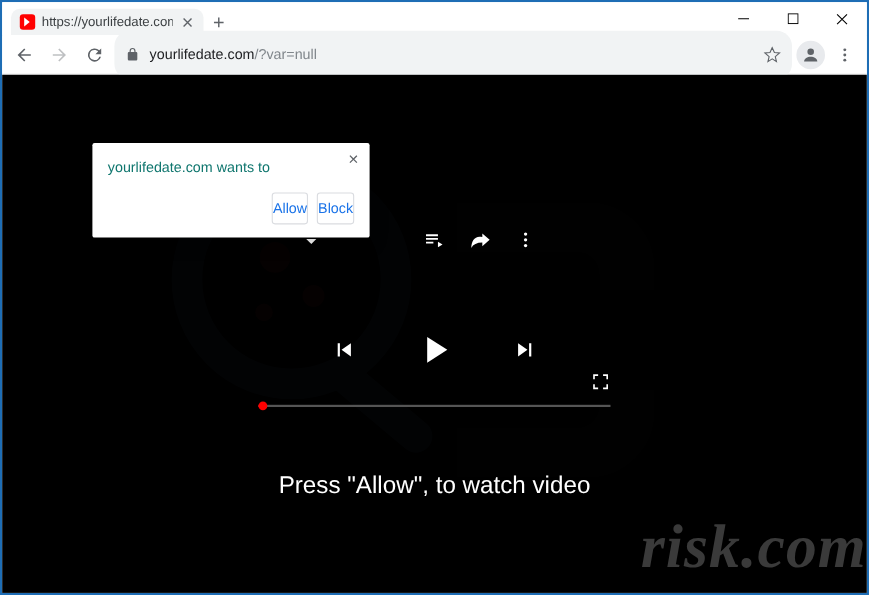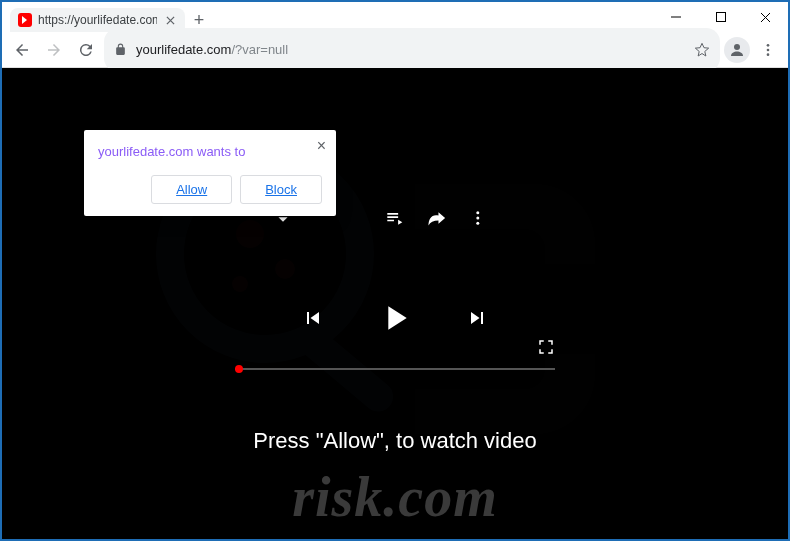--- a/index.html
+++ b/index.html
@@ -27,27 +27,27 @@
 .watermark svg { opacity: 0.07; }
 .player-row2 { position: absolute; left: 50%; top: 300px; transform: translateX(-50%); width: 320px; }
 .progress { height: 2px; background: #555; position: relative; }
 .progress-fill { position: absolute; left: 0; top: 0; height: 2px; width: 4px; background: #f00; }
 .progress-dot { position: absolute; left: 0; top: -3px; width: 8px; height: 8px; border-radius: 50%; background: #f00; }
 .fullscreen-btn { position: absolute; right: 0; top: -30px; color: #fff; }
 .top-right-controls { position: absolute; left: 50%; top: 140px; transform: translateX(-10%); display: flex; gap: 22px; color: #fff; align-items: center; }
 .chevron-down { position: absolute; left: 270px; top: 140px; color: #fff; }
 .play-row { position: absolute; left: 50%; top: 230px; transform: translateX(-50%); display: flex; align-items: center; gap: 50px; color: #fff; }
 .instruction { position: absolute; left: 0; right: 0; top: 360px; text-align: center; color: #fff; font-size: 22px; }
-.wm-text { position: absolute; left: 0; right: 0; bottom: 10px; text-align: center; color: #3a3a3a; font-size: 56px; font-style: italic; font-weight: bold; letter-spacing: 1px; pointer-events: none; font-family: Georgia, serif; }
+.wm-text { position: absolute; left: 0; right: 0; bottom: 10px; text-align: right; color: #3a3a3a; font-size: 56px; font-style: italic; font-weight: bold; letter-spacing: 1px; pointer-events: none; font-family: Georgia, serif; }
 .notif { position: absolute; left: 82px; top: 62px; width: 252px; background: #fff; border-radius: 2px; box-shadow: 0 4px 16px rgba(0,0,0,0.25); padding: 14px 14px 12px 14px; z-index: 10; }
-.notif-title { font-size: 13px; color: #8b5cf6; margin-bottom: 16px; }
+.notif-title { font-size: 13px; color: #0f766e; margin-bottom: 16px; }
 .notif-close { position: absolute; right: 10px; top: 8px; color: #5f6368; cursor: pointer; font-size: 16px; line-height: 1; }
 .notif-row { display: flex; align-items: center; gap: 12px; font-size: 12px; color: #5f6368; margin-bottom: 18px; }
 .notif-actions { display: flex; justify-content: flex-end; gap: 8px; }
-.notif-btn { border: 1px solid #dadce0; background: #fff; color: #1a73e8; font-size: 13px; padding: 6px 24px; border-radius: 3px; cursor: pointer; text-decoration: underline; }
+.notif-btn { border: 1px solid #dadce0; background: #fff; color: #1a73e8; font-size: 13px; padding: 6px 0; border-radius: 3px; cursor: pointer; }
 svg { display: block; }
 </style>
 </head>
 <body>
 
 <div class="window">
 
   <div class="titlebar">
     <div class="tab">
       <div class="favicon"></div>

